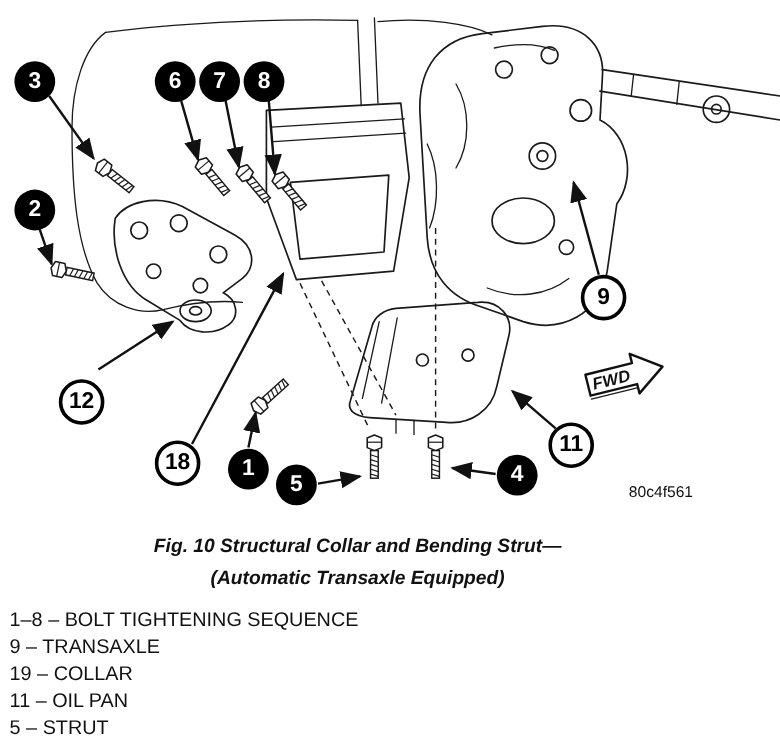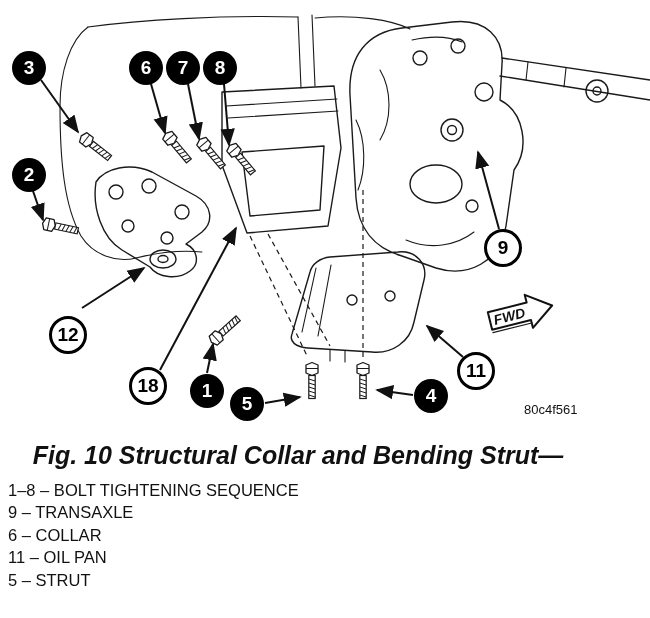--- a/index.html
+++ b/index.html
@@ -27,21 +27,21 @@
   .callout {
     position: absolute; display: flex; align-items: center; justify-content: center;
     border-radius: 50%; font-weight: bold; user-select: none;
   }
   .c-filled  { width: 34px; height: 34px; background: #000; color: #fff; font-size: 19px; }
   .c-outline { width: 38px; height: 38px; background: #fff; color: #000; border: 3px solid #000; font-size: 19px; }
 
   
   .caption {
     width: 596px; margin-top: 6px; text-align: center;
-    font-weight: bold; font-style: italic; font-size: 25px; line-height: 27px;
+    font-weight: bold; font-style: italic; font-size: 16px; line-height: 27px;
   }
   .legend { margin: 10px 0 4px 8px; font-size: 16.5px; line-height: 22.4px; }
   .legend-item { white-space: pre; }
 </style>
 </head>
 <body>
 
 <div class="page">
 
   <div class="figure-area">
@@ -176,23 +176,24 @@
     <div class="callout c-outline" style="left:129px; top:367px;">18</div>
     <div class="callout c-filled" style="left:190px; top:374px;">1</div>
     <div class="callout c-filled" style="left:230px; top:387px;">5</div>
     <div class="callout c-filled" style="left:414px; top:379px;">4</div>
     <div class="callout c-outline" style="left:457px; top:352px;">11</div>
     <div class="callout c-outline" style="left:484px; top:229px;">9</div>
   </div>
 
   <div class="caption">
     <div class="caption-line">Fig. 10 Structural Collar and Bending Strut—</div>
+    <div class="caption-line">(Automatic Transaxle Equipped)</div>
   </div>
 
   <div class="legend">
     <div class="legend-item">1–8 – BOLT TIGHTENING SEQUENCE</div>
     <div class="legend-item">9 – TRANSAXLE</div>
-    <div class="legend-item">6 – COLLAR</div>
+    <div class="legend-item">19 – COLLAR</div>
     <div class="legend-item">11 – OIL PAN</div>
     <div class="legend-item">5 – STRUT</div>
   </div>
 
 </div>
 
 </body></html>

